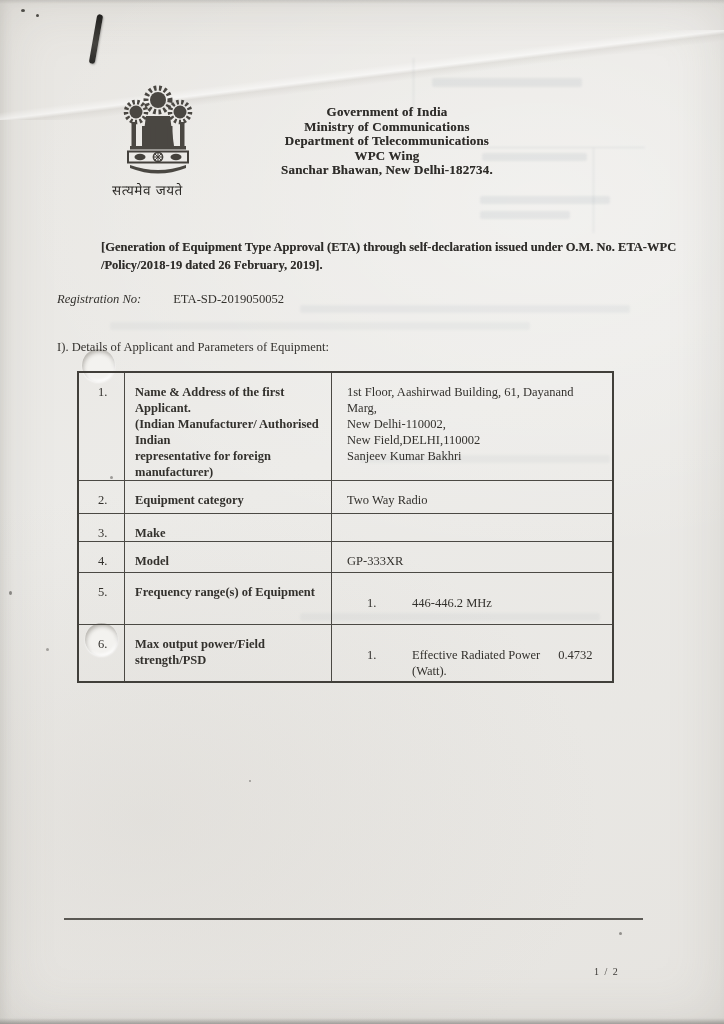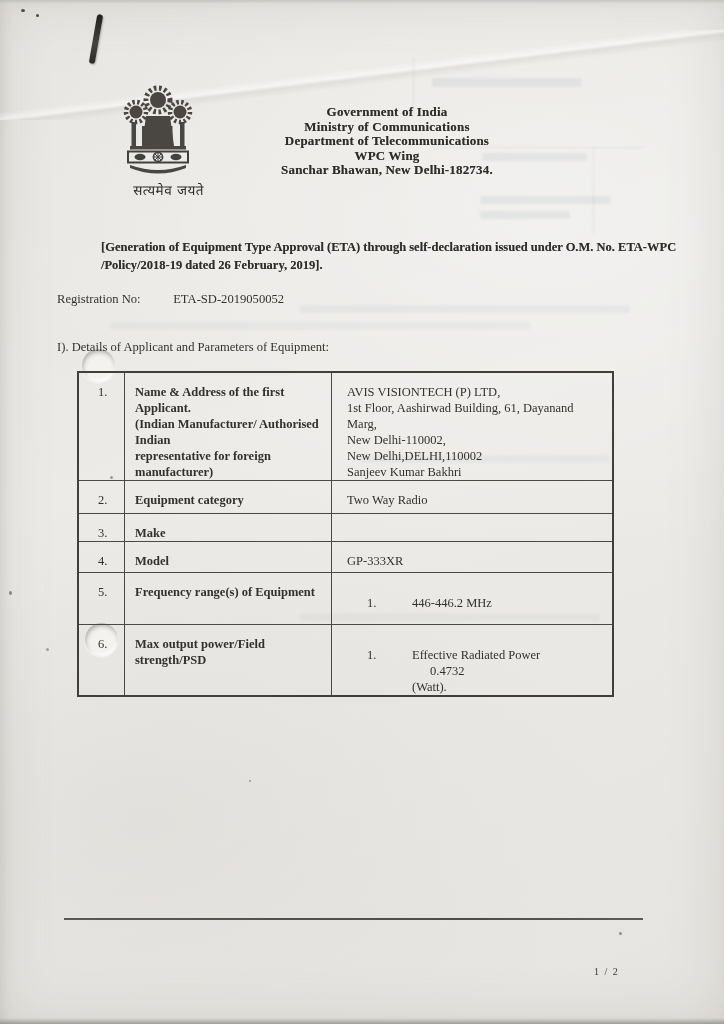--- a/index.html
+++ b/index.html
@@ -46,21 +46,21 @@
   }
   .hole-top { left:82px; top:349px; }
   .hole-bottom { left:85px; top:623px; }
 
   
   .ghost { position:absolute; pointer-events:none; filter:blur(1.2px); }
   .ghost-bar { background:#6f8191; opacity:0.10; border-radius:2px; }
   .ghost-line { background:#7c8a96; opacity:0.16; }
 
   
-  .emblem { position:absolute; left:112px; top:84px; width:92px; text-align:right; }
+  .emblem { position:absolute; left:112px; top:84px; width:92px; text-align:left; }
   .emblem svg { display:block; margin:0 auto; }
   .emblem-caption {
     margin-top:1px; font-family:"DejaVu Sans", sans-serif;
     font-size:13.5px; color:#2e2c29; letter-spacing:0.5px;
   }
 
   
   .gov-header {
     position:absolute; left:232px; top:105px; width:310px;
     text-align:center; font-weight:bold; font-size:13px; line-height:14.6px;
@@ -70,21 +70,21 @@
 
   
   .subject {
     position:absolute; left:57px; top:238px; width:612px;
     font-weight:bold; font-size:12.5px; line-height:18px; color:#2f2d2a;
     text-shadow:0 0 0.5px rgba(40,38,35,0.45);
     margin-left:44px;
   }
 
   .registration { position:absolute; left:57px; top:292px; font-size:12.6px; color:#34322e; }
-  .reg-label { display:inline-block; width:113px; }
+  .reg-label { display:inline-block; width:113px;font-style:italic; }
 
   .section-heading { position:absolute; left:57px; top:340px; font-size:12.6px; color:#34322e; }
 
   
   .details-table {
     position:absolute; left:77px; top:371px; width:537px;
     border:2px solid #413f3a; box-sizing:border-box;
     font-size:12.5px; line-height:16px; color:#33312d;
   }
   .details-table * { box-sizing:border-box; }
@@ -94,21 +94,21 @@
   .c-label{ flex:0 0 207px; border-right:1px solid #4b4944; padding:11px 10px 0 10px;font-weight:bold; }
   .c-value{ flex:1 1 auto;  padding:11px 8px 0 15px; }
   .r1 { min-height:104px; }
   .r2 { min-height:33px; }
   .r3 { min-height:28px; }
   .r4 { min-height:31px; }
   .r5 { min-height:52px; }
   .r6 { min-height:56px; }
   .c-value.listed { display:flex; padding:22px 8px 0 35px; }
   .li-index { flex:0 0 45px; }
-  .erp-line1 { display:flex;flex-direction:column; }
+  .erp-line1 { display:flex; }
   .erp-number { margin-left:18px; }
 
   
   .footer-line {
     position:absolute; left:64px; top:918px; width:579px; height:2px;
     background:linear-gradient(to right, #5a5853, #4e4c48 70%, #5d5b56);
   }
   .page-number {
     position:absolute; left:594px; top:966px;
     font-size:10px; letter-spacing:1.5px; color:#3c3a36;
@@ -208,24 +208,23 @@
   <div class="details-table">
 
     <div class="trow r1">
       <div class="c-no">1.</div>
       <div class="c-label">
         <div>Name &amp; Address of the first Applicant.</div>
         <div>(Indian Manufacturer/ Authorised Indian</div>
         <div>representative for foreign manufacturer)</div>
       </div>
       <div class="c-value">
-        <div>AVIS VISIONTECH (P) LTD,</div>
         <div>1st Floor, Aashirwad Building, 61, Dayanand Marg,</div>
         <div>New Delhi-110002,</div>
-        <div>New Delhi,DELHI,110002</div>
+        <div>New Field,DELHI,110002</div>
         <div>Sanjeev Kumar Bakhri</div>
       </div>
     </div>
 
     <div class="trow r2">
       <div class="c-no">2.</div>
       <div class="c-label">Equipment category</div>
       <div class="c-value">Two Way Radio</div>
     </div>
 

